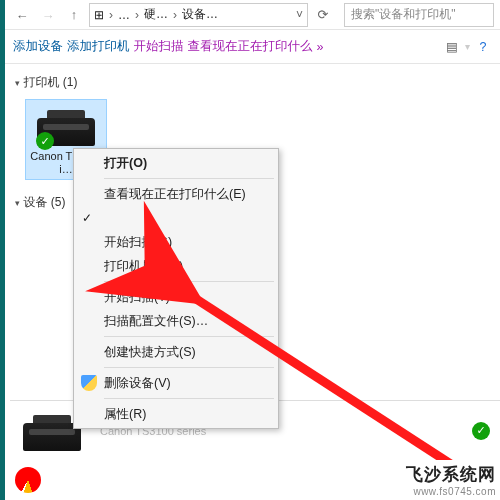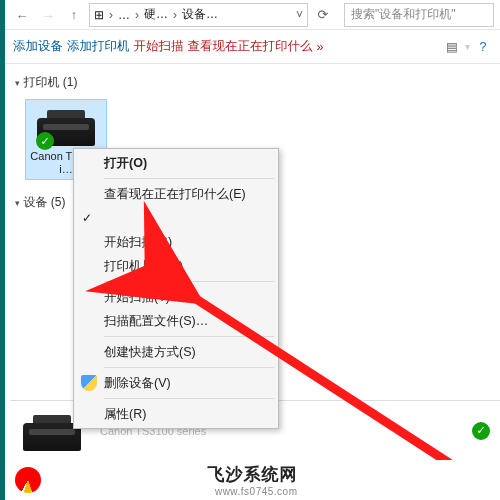--- a/index.html
+++ b/index.html
@@ -6,21 +6,21 @@
   body { width: 500px; height: 500px; overflow: hidden; background: #fff; position: relative; }
   .window { position: absolute; left: 0; top: 0; width: 500px; height: 500px; background: #fff; border-left: 5px solid #0a6b6b; }
   .addr-bar { display: flex; align-items: center; height: 30px; padding: 3px 6px; gap: 4px; border-bottom: 1px solid #e5e5e5; }
   .nav-btn { width: 22px; height: 22px; display: flex; align-items: center; justify-content: center; color: #666; font-size: 13px; }
   .addr-crumbs { flex: 1; display: flex; align-items: center; border: 1px solid #ccc; height: 24px; padding: 0 4px; font-size: 12px; color: #222; gap: 2px; overflow: hidden; }
   .crumb-sep { color: #666; padding: 0 3px; }
   .addr-crumbs .spacer { flex: 1; }
   .addr-ref { margin-left: 4px; }
   .search-box { width: 150px; height: 24px; border: 1px solid #ccc; margin-left: 6px; display: flex; align-items: center; padding: 0 6px; font-size: 12px; color: #888; }
   .toolbar { display: flex; align-items: center; height: 34px; padding: 0 8px; gap: 4px; font-size: 12.5px; color: #015a9c; border-bottom: 1px solid #e5e5e5; }
-  .toolbar .disabled { color: #b91c1c; }
+  .toolbar .disabled { color: #a21caf; }
   .toolbar-spacer { flex: 1; }
   .toolbar-icn { width: 18px; height: 18px; display: flex; align-items: center; justify-content: center; color: #666; }
   .content { padding: 6px 10px; }
   .group-hdr { font-size: 12px; color: #333; padding: 4px 0; display: flex; align-items: center; gap: 4px; }
   .chev { font-size: 9px; color: #555; }
   .item-grid { display: flex; gap: 10px; padding: 4px 0 10px 10px; }
   .device-item { width: 82px; text-align: center; font-size: 11px; color: #222; padding: 4px 2px; border: 1px solid transparent; position: relative; }
   .device-item.selected { background: #cce8ff; border: 1px solid #99d1ff; }
   .device-icon { width: 64px; height: 44px; margin: 0 auto 2px; position: relative; }
   .printer-shape { width: 58px; height: 28px; background: linear-gradient(#222,#111); border-radius: 4px 4px 2px 2px; position: absolute; bottom: 2px; left: 3px; }
@@ -33,21 +33,21 @@
   .cm-item.bold { font-weight: 600; }
   .cm-sep { height: 1px; background: #d9d9d9; margin: 3px 2px 3px 28px; }
   .cm-check { position: absolute; left: 6px; font-size: 12px; color: #222; }
   .cm-icon { position: absolute; left: 5px; width: 16px; height: 16px; }
   .shield { background: radial-gradient(circle at 50% 30%, #ffd24a 0%, #ff9b00 60%); border-radius: 2px 2px 8px 8px; }
   .shield2 { background: linear-gradient(135deg,#4aa0ff 50%,#ffd24a 50%); border-radius: 2px 2px 8px 8px; }
   .arrow-svg { position: absolute; left: 0; top: 0; width: 500px; height: 500px; pointer-events: none; z-index: 20; }
   .preview-bar { position: absolute; left: 5px; right: 0; bottom: 40px; height: 60px; border-top: 1px solid #ddd; display: flex; align-items: center; padding: 6px 10px; gap: 10px; background: #fff; font-size: 11px; color: #555; }
   .preview-printer { width: 70px; height: 44px; position: relative; }
   .preview-bar .faded { color: #bbb; }
-  .footer { position: absolute; left: 0; right: 0; bottom: 0; height: 40px; background: #fff; display: flex; align-items: center; justify-content: center; padding: 0 20px; gap: 8px; z-index: 30; }
+  .footer { position: absolute; left: 0; right: 0; bottom: 0; height: 40px; background: #fff; display: flex; align-items: center; justify-content: flex-end; padding: 0 4px; gap: 8px; z-index: 30; }
   .footer-left { position: absolute; left: 10px; display:flex; align-items:center; gap:6px;}
   .logo-swirl { width: 26px; height: 26px; border-radius: 50%; background: conic-gradient(#ff0000 0deg 160deg, #ffb400 160deg 200deg, #fff 200deg 210deg, #ff0000 210deg 360deg); }
   .footer-text { font-size: 17px; font-weight: 700; color: #222; letter-spacing: 1px; }
   .footer-sub { font-size: 10px; color: #888; letter-spacing: 0.5px; }
   .green-dot { width:18px; height:18px; border-radius:50%; background:#12a10b; color:#fff; font-size:11px; display:flex; align-items:center; justify-content:center; }
 </style>
 </head>
 <body>
 
 <div class="window">

